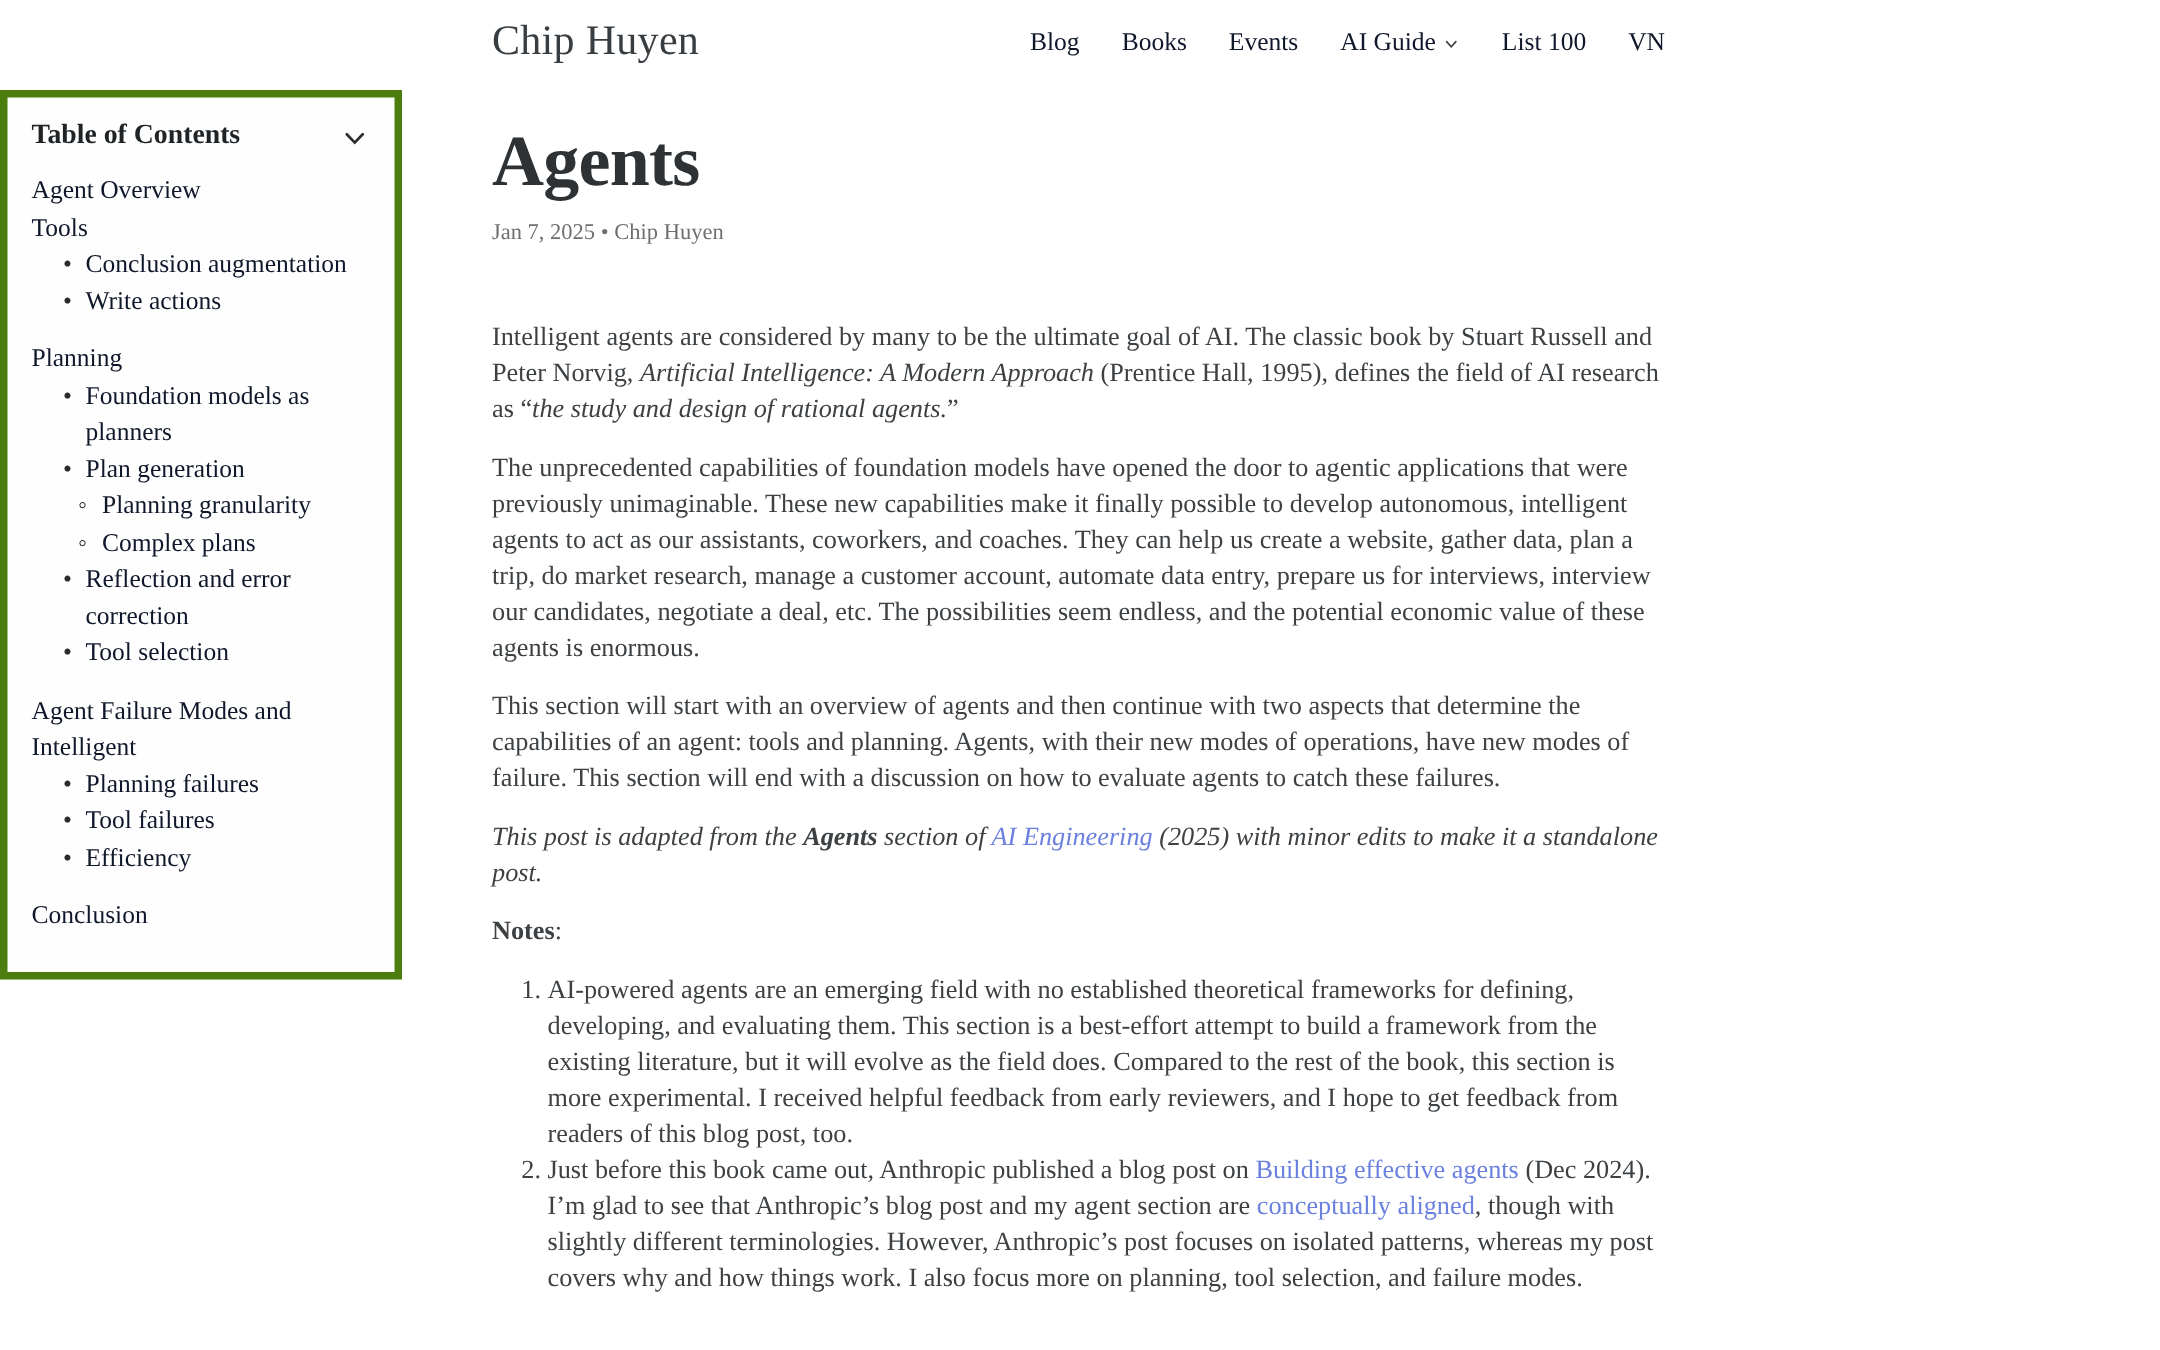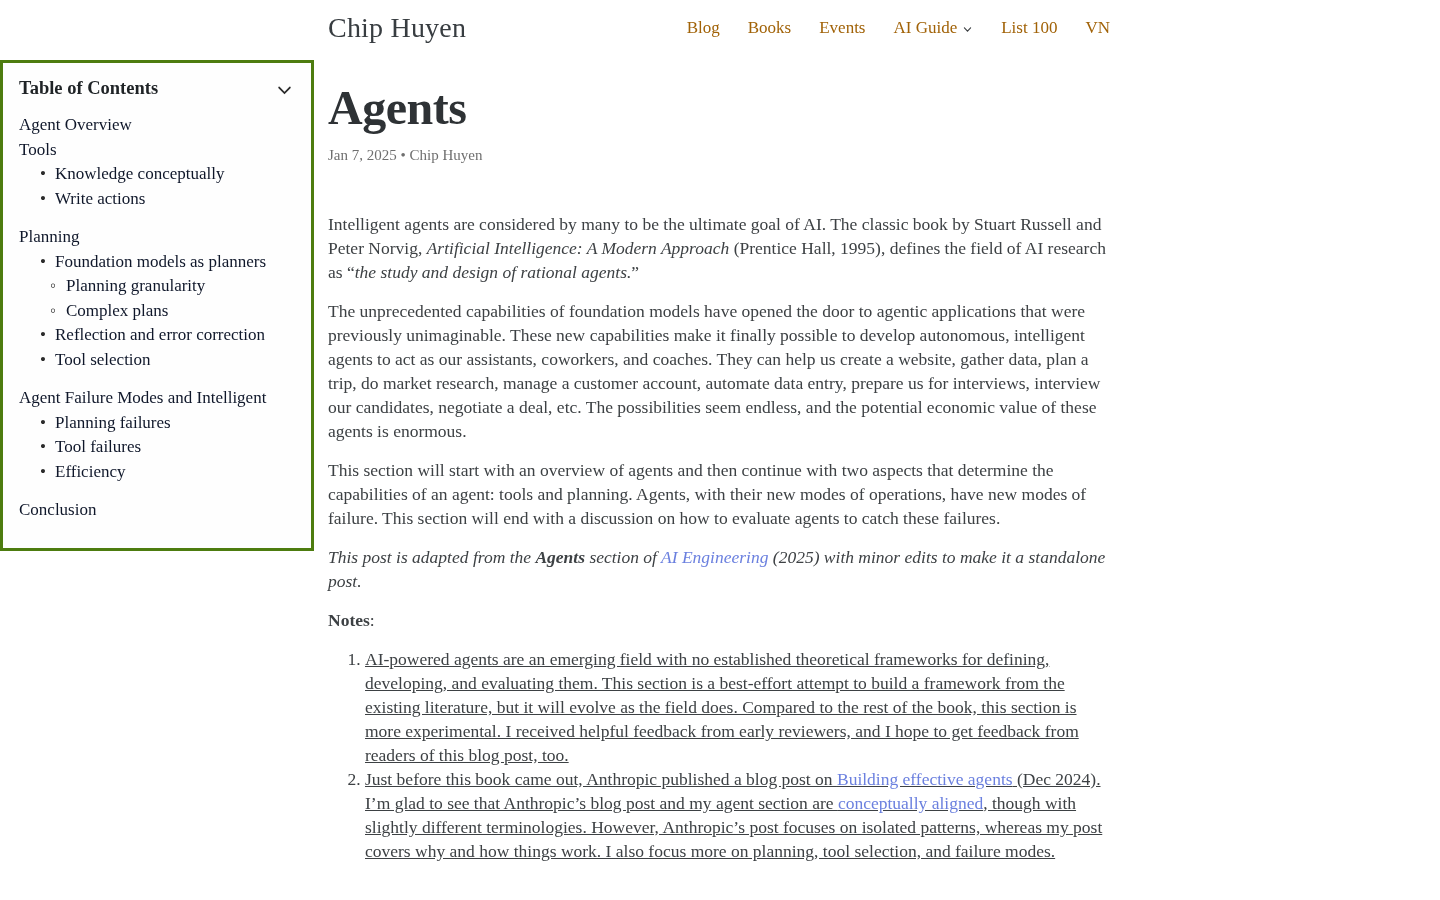--- a/index.html
+++ b/index.html
@@ -4,44 +4,44 @@
 <style>
   * { margin:0; padding:0; box-sizing:border-box; }
   html,body { width:1440px; height:900px; background:#ffffff; overflow:hidden;
               font-family:"Liberation Serif","DejaVu Serif",serif; color:#3d4144; }
 
   
   .header { height:56px; display:flex; align-items:center; justify-content:space-between;
             padding:0 330px 0 328px; }
   .masthead { font-size:28px; color:#383d41; text-decoration:none; letter-spacing:.2px; }
   .nav { display:flex; align-items:center; gap:28px; }
-  .nav a { font-size:17px; color:#a16207; text-decoration:none; display:flex; align-items:center; gap:5px;justify-content:flex-end; }
+  .nav a { font-size:17px; color:#0f172a; text-decoration:none; display:flex; align-items:center; gap:5px;justify-content:flex-end; }
   .nav svg { display:block; margin-top:2px; }
 
   
-  .toc { position:absolute; left:0; top:60px; width:314px; background:#fefefe;
-         border:3px solid #4d7c0f; padding:15px 16px 25px 16px; }
+  .toc { position:absolute; left:0; top:60px; width:268px; background:#fefefe;
+         border:5px solid #4d7c0f; padding:15px 16px 25px 16px; }
   .toc-header { display:flex; align-items:flex-start; justify-content:space-between; margin-bottom:9px; }
   .toc-title { font-size:18.5px; font-weight:700; color:#1f2326; }
   .toc-toggle { background:none; border:none; cursor:pointer; padding:2px; margin-top:2px; }
   .toc-item { font-size:17px; line-height:24.5px; }
   .toc-item a { color:#0f172a; text-decoration:none; }
   .toc-item.lv1 { padding-left:36px; position:relative; }
   .toc-item.lv1::before { content:"•"; position:absolute; left:21px; color:#2b2b2b; }
   .toc-item.lv2 { padding-left:47px; position:relative; }
   .toc-item.lv2::before { content:"◦"; position:absolute; left:31px; color:#2b2b2b; }
   .toc-item.gap { margin-top:14px; }
 
   
   .article { margin:0 330px 0 328px; padding-top:26px; }
   .post-title { font-size:48px; line-height:1.08; font-weight:700; color:#2e3235; letter-spacing:-.5px; }
   .post-meta { margin-top:13px; margin-bottom:48px; font-size:15px; color:#6f6f6f; }
   .article p { font-size:17.5px; line-height:24px; margin-bottom:15px; }
   .article a { color:#6b80df; text-decoration:none; }
-  .article ol { margin:15px 0 15px 0; padding-left:37px;text-decoration:underline; }
+  .article ol { margin:15px 0 15px 0; padding-left:37px; }
   .article li { font-size:17.5px; line-height:24px; }
   em { font-style:italic; }
   strong { font-weight:700; }
 </style>
 </head>
 <body>
 
 <header class="header">
   <a href="#" class="masthead">Chip Huyen</a>
   <nav class="nav">
@@ -73,24 +73,25 @@
   <div class="toc-header">
     <div class="toc-title">Table of Contents</div>
     <button class="toc-toggle">
       <svg width="17" height="17" viewBox="0 0 16 16">
           <path d="M3 5.2 L8 10.4 L13 5.2" stroke="#2b2b2b" stroke-width="1.7" fill="none" stroke-linecap="round"></path>
         </svg>
     </button>
   </div>
   <div class="toc-item lv0"><a href="#">Agent Overview</a></div>
   <div class="toc-item lv0"><a href="#">Tools</a></div>
-  <div class="toc-item lv1"><a href="#">Knowledge conceptually</a></div>
+  <div class="toc-item lv1"><a href="#">Conclusion augmentation</a></div>
   <div class="toc-item lv1"><a href="#">Write actions</a></div>
   <div class="toc-item lv0 gap"><a href="#">Planning</a></div>
   <div class="toc-item lv1"><a href="#">Foundation models as planners</a></div>
+  <div class="toc-item lv1"><a href="#">Plan generation</a></div>
   <div class="toc-item lv2"><a href="#">Planning granularity</a></div>
   <div class="toc-item lv2"><a href="#">Complex plans</a></div>
   <div class="toc-item lv1"><a href="#">Reflection and error correction</a></div>
   <div class="toc-item lv1"><a href="#">Tool selection</a></div>
   <div class="toc-item lv0 gap"><a href="#">Agent Failure Modes and Intelligent</a></div>
   <div class="toc-item lv1"><a href="#">Planning failures</a></div>
   <div class="toc-item lv1"><a href="#">Tool failures</a></div>
   <div class="toc-item lv1"><a href="#">Efficiency</a></div>
   <div class="toc-item lv0 gap"><a href="#">Conclusion</a></div>
 </aside>

